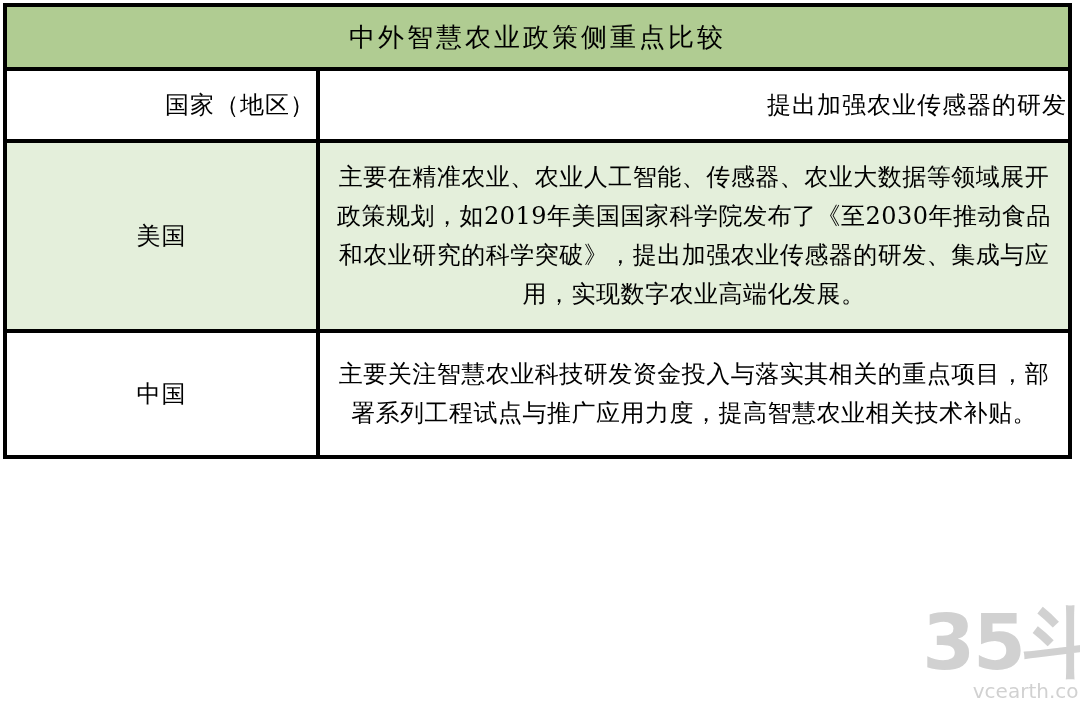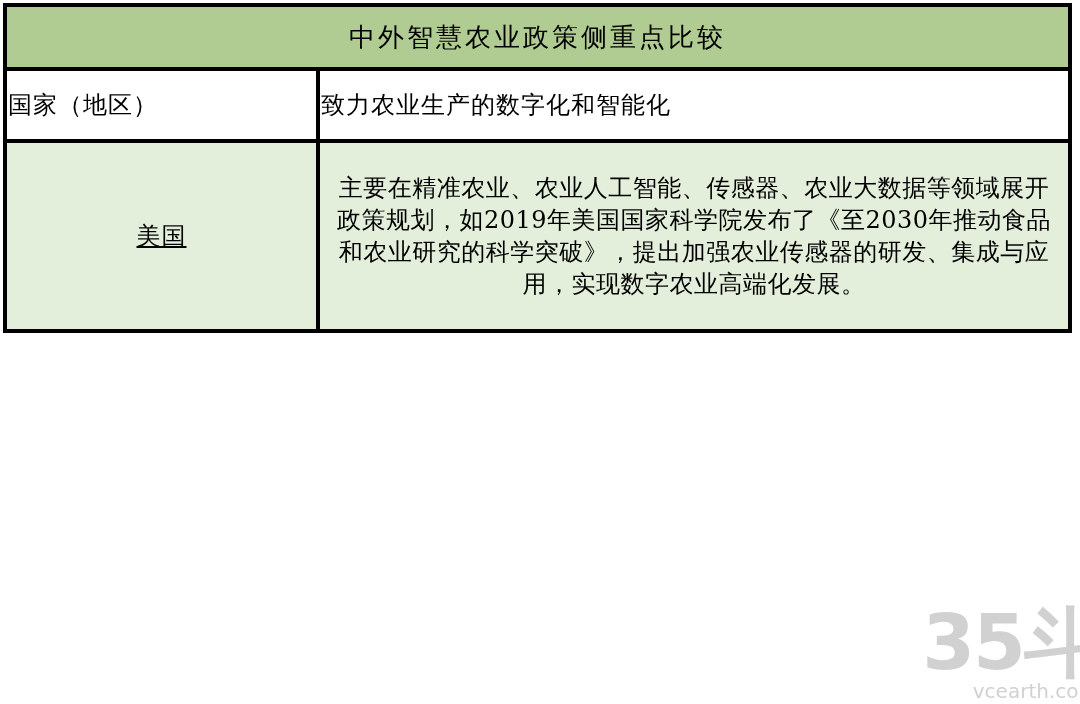--- a/index.html
+++ b/index.html
@@ -33,34 +33,33 @@
   .title-cell {
     height: 58px;
     background: var(--title-bg, #b0cc92);
     text-align: center;
     font-size: 26px;
     letter-spacing: 3px;
   }
   .header-row td {
     height: 66px;
     background: var(--row-white, #ffffff);
-    text-align: left;
+    text-align: right;
     font-size: 24px;
     letter-spacing: 1px;
   }
   .region-cell {
     text-align: center;
     font-size: 24px;
     letter-spacing: 1px;
-    text-decoration: underline;
   }
   .policy-cell {
     text-align: center;
     font-size: 24px;
-    line-height: 32px;
+    line-height: 39px;
     padding: 8px 16px;
     letter-spacing: 0.5px;
   }
   .row-us  { height: 190px; }
   .row-eu  { height: 110px; }
   .row-jp  { height: 113px; }
   .row-cn  { height: 126px; }
   .bg-light td  { background: var(--row-light, #e4efdb); }
   .bg-medium td { background: var(--row-medium, #cfe2bd); }
   .bg-white td  { background: var(--row-white, #ffffff); }
@@ -96,30 +95,34 @@
       <col style="width: 313px;">
       <col>
     </colgroup>
     <tbody>
       <tr class="title-row">
         <td colspan="2" class="title-cell">中外智慧农业政策侧重点比较</td>
       </tr>
 
       <tr class="header-row">
         <td>国家（地区）</td>
-        <td>致力农业生产的数字化和智能化</td>
+        <td>提出加强农业传感器的研发</td>
       </tr>
 
       <tr class="row-us bg-light">
         <td class="region-cell">美国</td>
         <td class="policy-cell">主要在精准农业、农业人工智能、传感器、农业大数据等领域展开政策规划，如2019年美国国家科学院发布了《至2030年推动食品和农业研究的科学突破》，提出加强农业传感器的研发、集成与应用，实现数字农业高端化发展。</td>
       </tr>
 
 
 
+      <tr class="row-cn bg-white">
+        <td class="region-cell">中国</td>
+        <td class="policy-cell">主要关注智慧农业科技研发资金投入与落实其相关的重点项目，部署系列工程试点与推广应用力度，提高智慧农业相关技术补贴。</td>
+      </tr>
     </tbody>
   </table>
 
   <div class="watermark">
     <div class="wm-brand">35斗</div>
     <div class="wm-site">vcearth.com</div>
   </div>
 
 </div>
 

